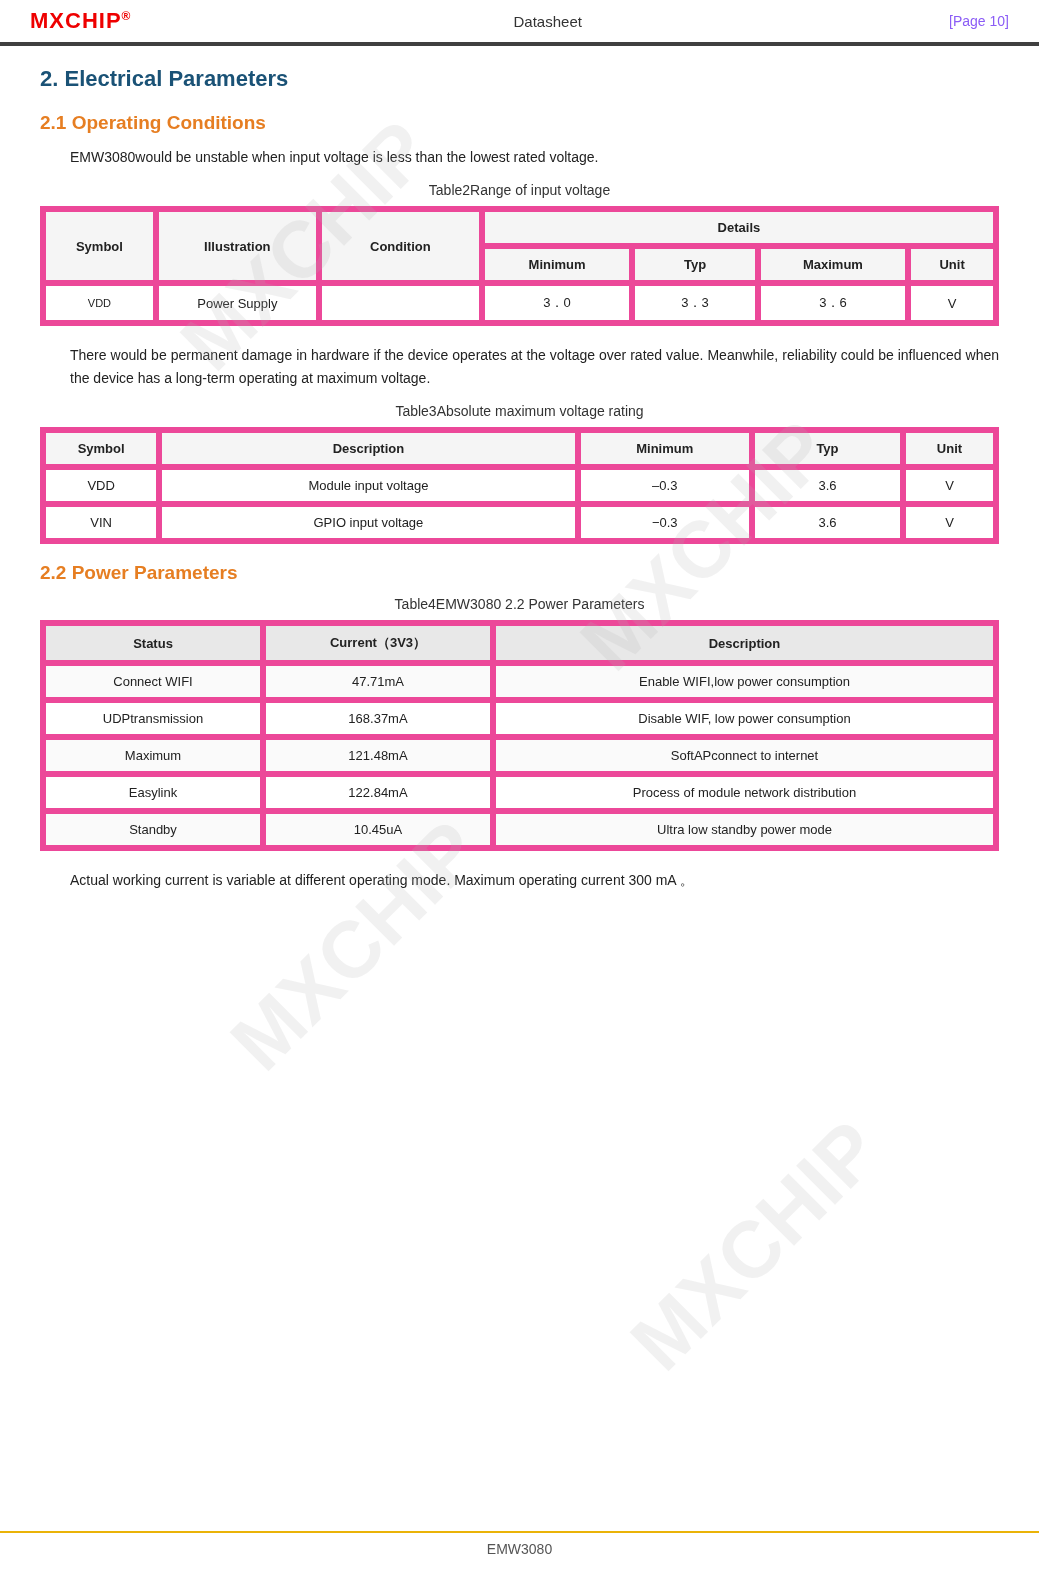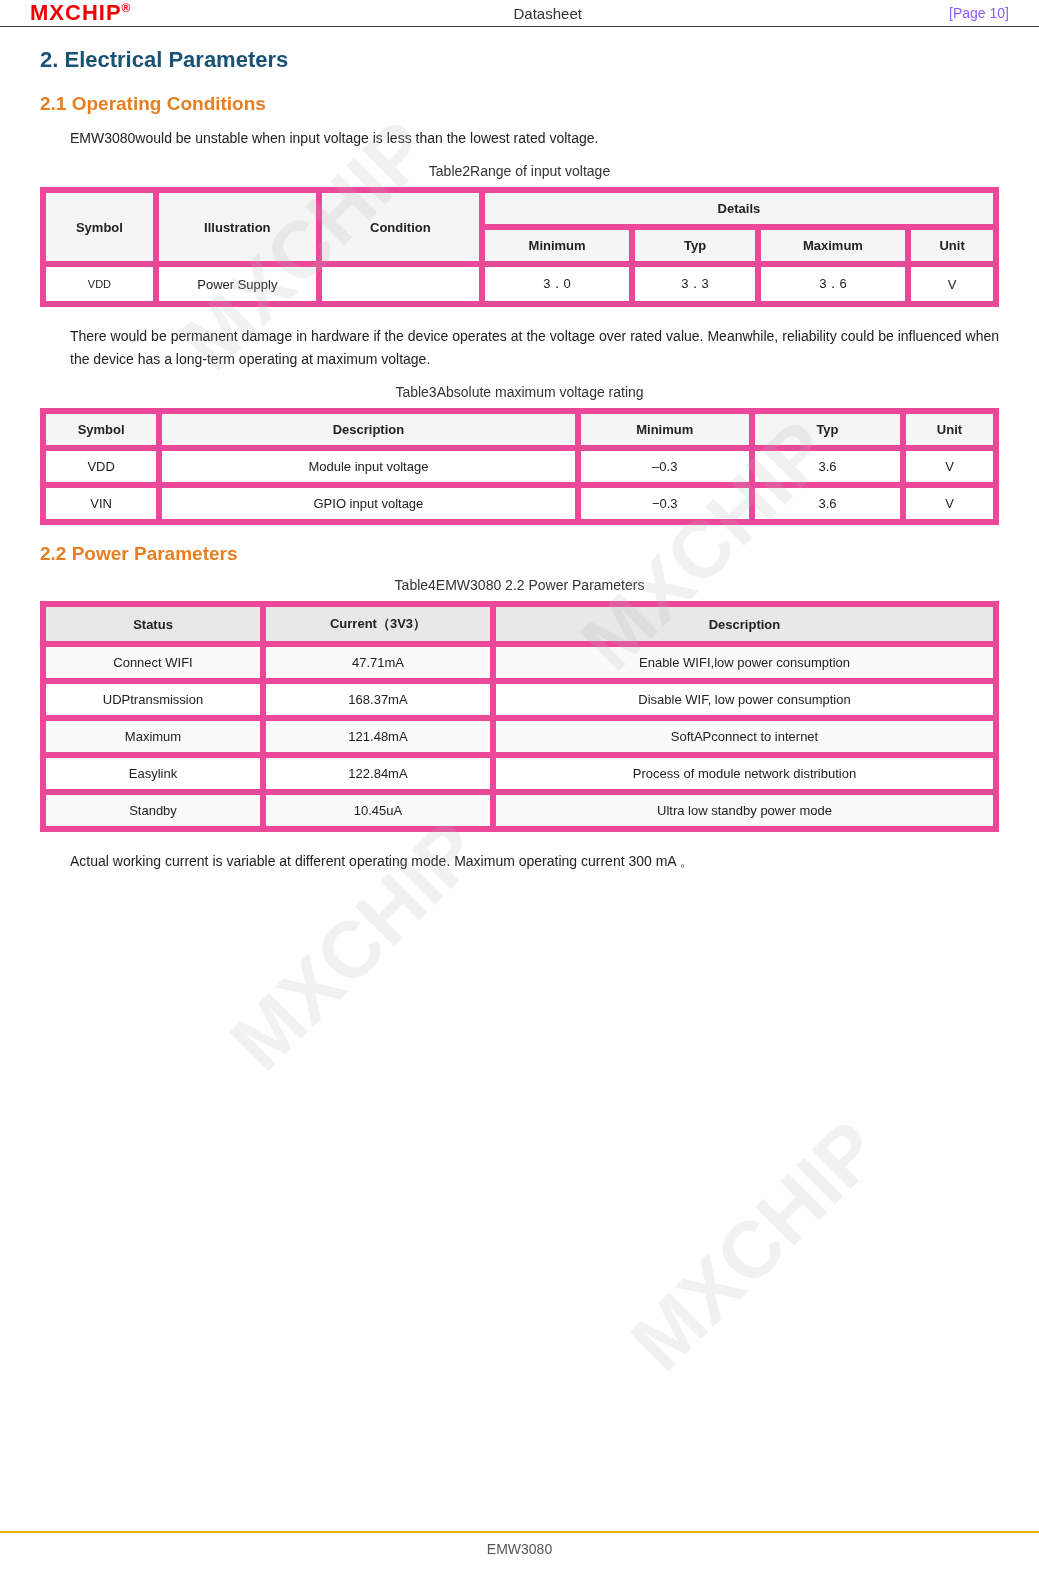--- a/index.html
+++ b/index.html
@@ -9,22 +9,22 @@
       width: 1039px;
       min-height: 1573px;
       position: relative;
       padding: 0;
     }
 
     .page-header {
       display: flex;
       justify-content: space-between;
       align-items: center;
-      border-bottom: 1px solid #404040;
-      padding: 0 30px;
+      border-bottom: 4px solid #404040;
+      padding: 8px 30px;
       font-size: 14px;
     }
 
     .logo {
       font-size: 22px;
       font-weight: bold;
       color: #e00;
       letter-spacing: 1px;
     }
     .logo span.registered {

